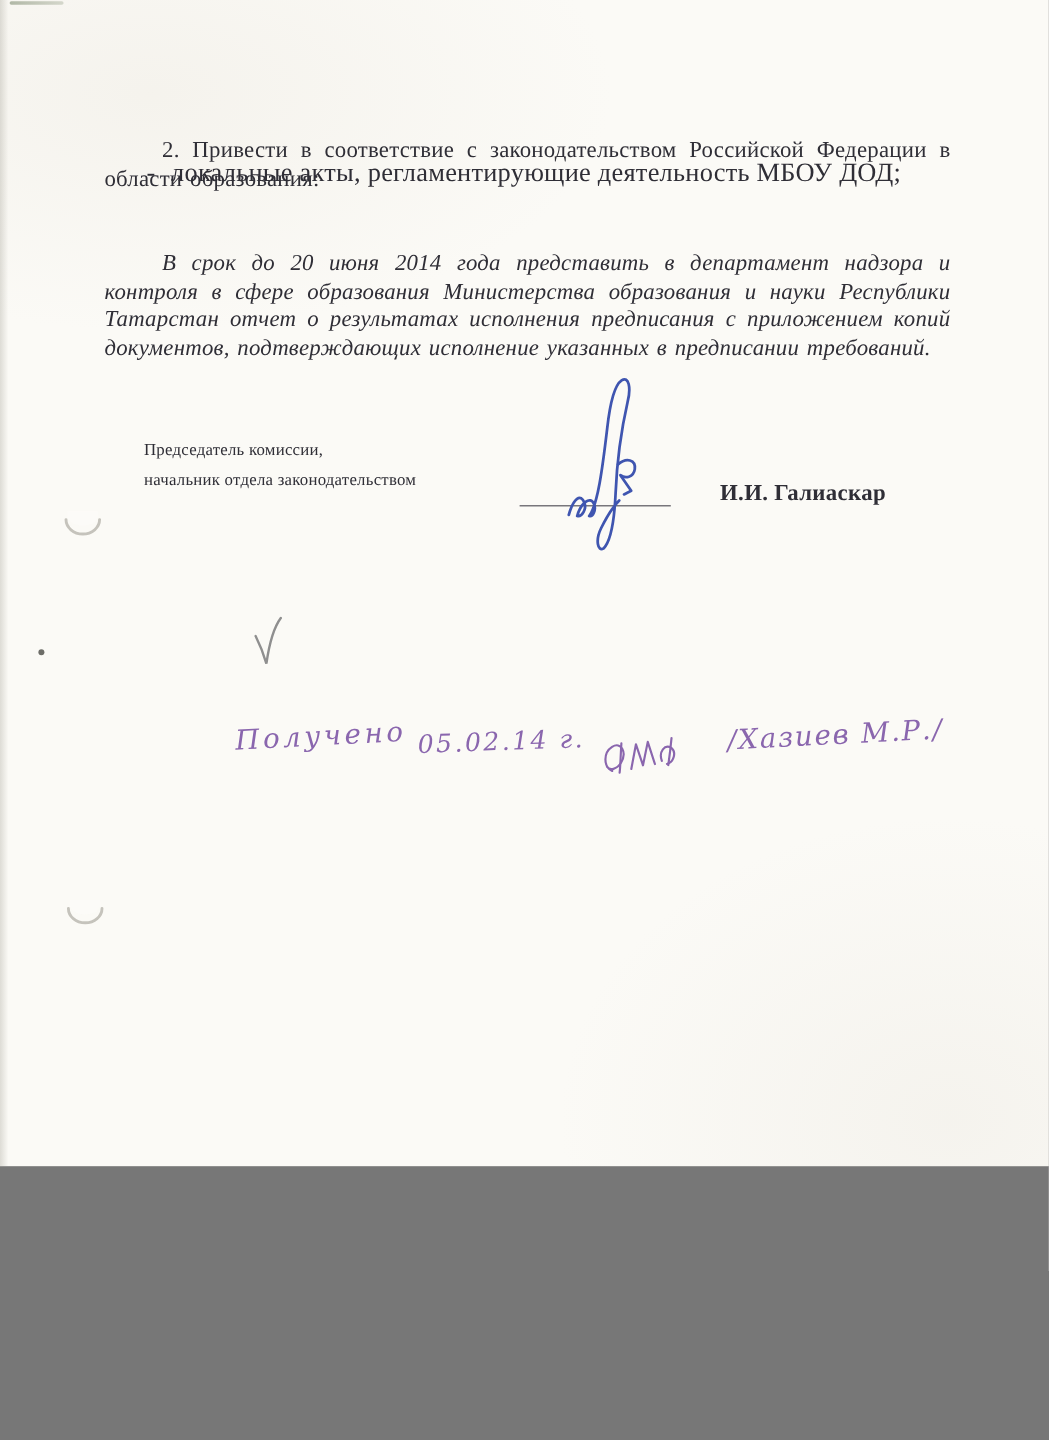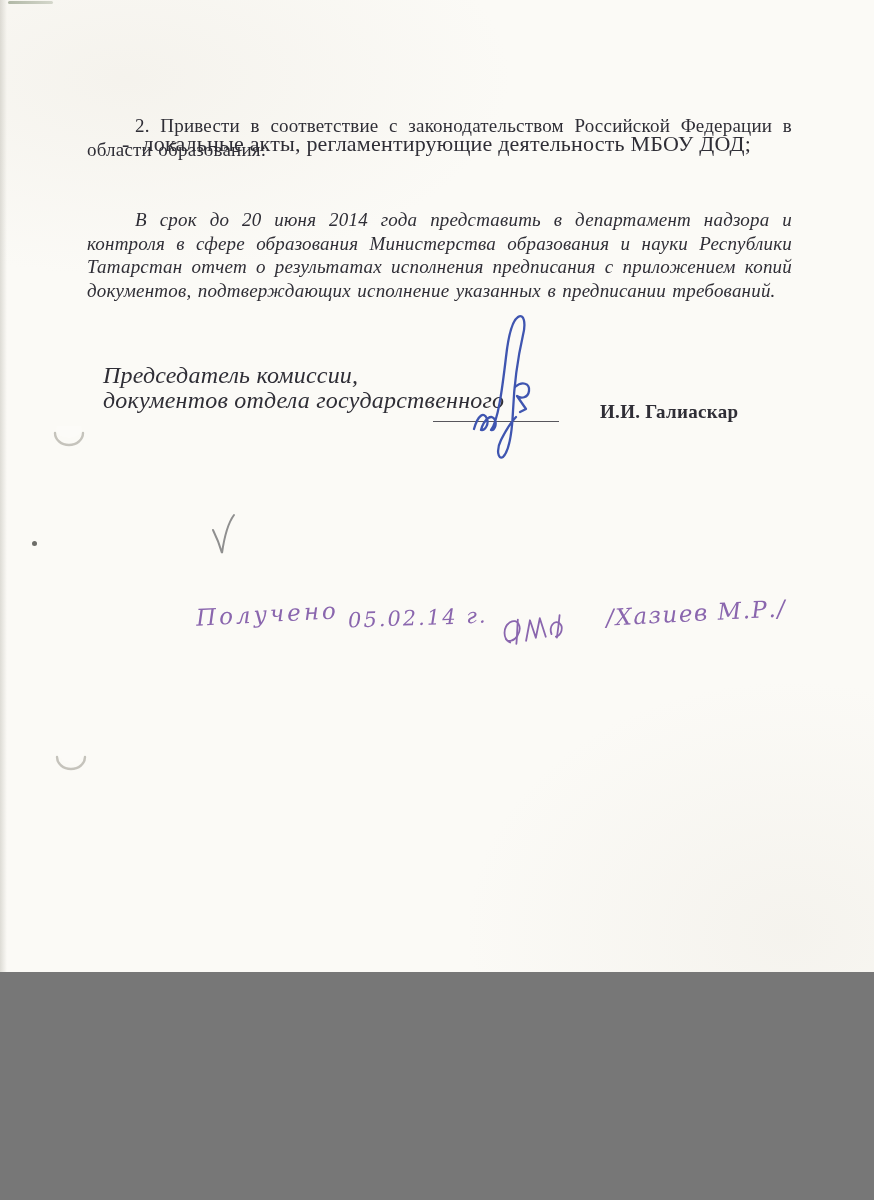--- a/index.html
+++ b/index.html
@@ -47,25 +47,24 @@
   .list-line {
     position: absolute;
     left: 122px; top: 132px;
     font-size: 22px;
     line-height: 23.5px;
     letter-spacing: .2px;
   }
   .list-line .marker { display: inline-block; margin-right: 13px; }
   .signer-title {
     position: absolute;
-    left: 103px; top: 363px;
-    font-size: 24px;
+    left: 120px; top: 363px;
+    font-size: 14px;
     line-height: 25.4px;
     letter-spacing: .2px;
-    font-style: italic;
   }
   .signer-name {
     position: absolute;
     left: 600px; top: 401px;
     font-size: 19px;
     letter-spacing: .3px;
     font-weight: bold;
   }
   .sig-line {
     position: absolute;
@@ -121,21 +120,21 @@
   <p class="body-par para1">2. Привести в соответствие с законодательством Российской Федерации в области образования:</p>
 
   <div class="list-line">
     <span class="marker">-</span><span>локальные акты, регламентирующие деятельность МБОУ ДОД;</span>
   </div>
 
   <p class="body-par para2">В срок до 20 июня 2014 года представить в департамент надзора и контроля в сфере образования Министерства образования и науки Республики Татарстан отчет о результатах исполнения предписания с приложением копий документов, подтверждающих исполнение указанных в предписании требований.</p>
 
   <div class="signer-title">
     <div>Председатель комиссии,</div>
-    <div>документов отдела государственного</div>
+    <div>начальник отдела законодательством</div>
   </div>
 
   <div class="sig-line"></div>
 
   <svg class="sig-svg" width="84" height="150" viewBox="0 0 84 150">
     <g fill="none" stroke="#3f55b0" stroke-width="2.3" stroke-linecap="round" stroke-linejoin="round">
       <path d="M 6 118 C 10 104, 16 100, 19 108 C 21 113, 17 120, 13 119 C 16 108, 24 102, 27 109 C 29 114, 26 120, 23 119 C 30 110, 34 80, 38 46 C 40 28, 44 10, 50 6 C 56 2, 58 12, 55 24 C 50 46, 46 76, 45 100 C 44 122, 41 140, 35 146 C 30 149, 28 139, 33 129 C 37 121, 42 112, 48 106"></path>
       <path d="M 47 76 C 54 70, 62 72, 61 80 C 60 87, 53 88, 49 85 L 58 98 L 52 101"></path>
     </g>
   </svg>

